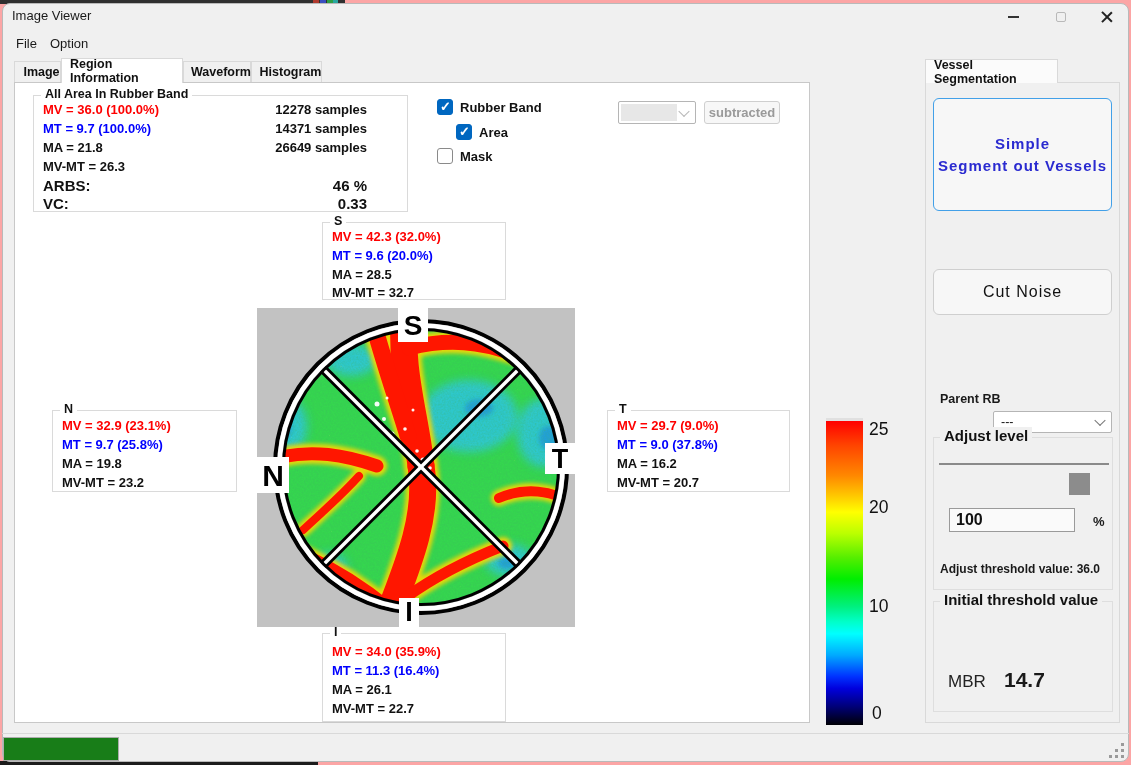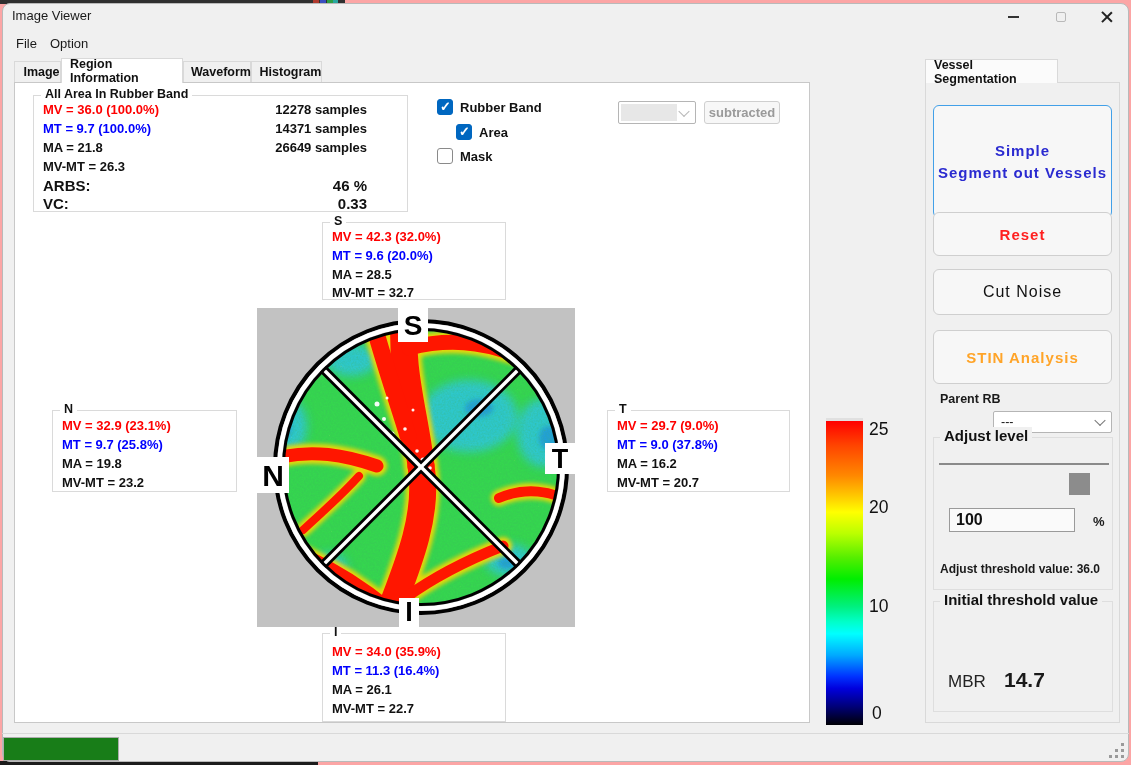--- a/index.html
+++ b/index.html
@@ -248,32 +248,26 @@
   <div class="abs" style="left:826px;top:418px;width:37px;height:3px;background:#e0e0e0;"></div>
   <div id="cbar"></div>
   <div class="cbtick" style="left:869px;top:419px;">25</div>
   <div class="cbtick" style="left:869px;top:497px;">20</div>
   <div class="cbtick" style="left:869px;top:596px;">10</div>
   <div class="cbtick" style="left:872px;top:703px;">0</div>
 
   <div class="tab active" style="left:925px;top:59px;width:133px;height:24px;background:#fbfbfb;">Vessel Segmentation</div>
   <div class="abs" style="left:925px;top:82px;width:195px;height:641px;background:#f0f0f0;border:1px solid #d9d9d9;box-sizing:border-box;"></div>
 
-  <div class="btn" style="left:933px;top:105px;width:179px;height:113px;border:1.5px solid #42a0e8;">
+  <div class="btn" style="left:933px;top:98px;width:179px;height:113px;border:1.5px solid #42a0e8;">
     <span style="color:#2a2ad0;font-size:15px;line-height:22px;">Simple</span>
     <span style="color:#2a2ad0;font-size:15px;line-height:22px;">Segment out Vessels</span>
   </div>
-  <div class="btn" style="left:933px;top:212px;width:179px;height:44px;">
-    <span style="color:#ff2020;font-size:15px;">Reset</span>
-  </div>
   <div class="btn" style="left:933px;top:269px;width:179px;height:46px;">
     <span style="color:#111;font-size:16px;font-weight:500;">Cut Noise</span>
-  </div>
-  <div class="btn" style="left:933px;top:330px;width:179px;height:54px;">
-    <span style="color:#ffa428;font-size:15px;">STIN Analysis</span>
   </div>
 
   <div class="txt" style="left:940px;top:392px;font-size:12.5px;font-weight:bold;">Parent RB</div>
   <div class="combo" style="left:993px;top:411px;width:119px;height:22px;">
     <span>---</span>
     <div class="chev"></div>
   </div>
 
   <div class="rgb" style="left:933px;top:437px;width:180px;height:153px;">
     <div class="gbt2">Adjust level</div>

